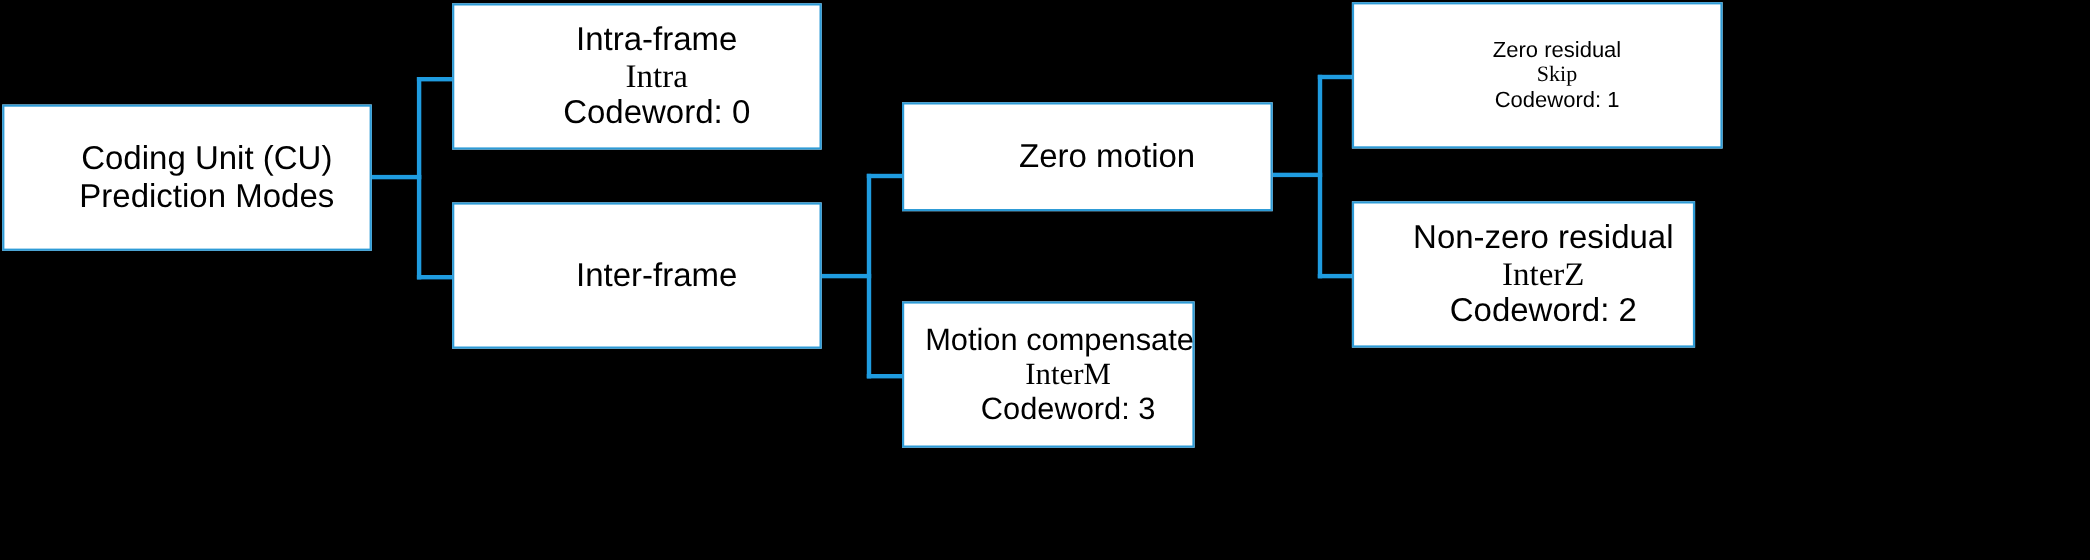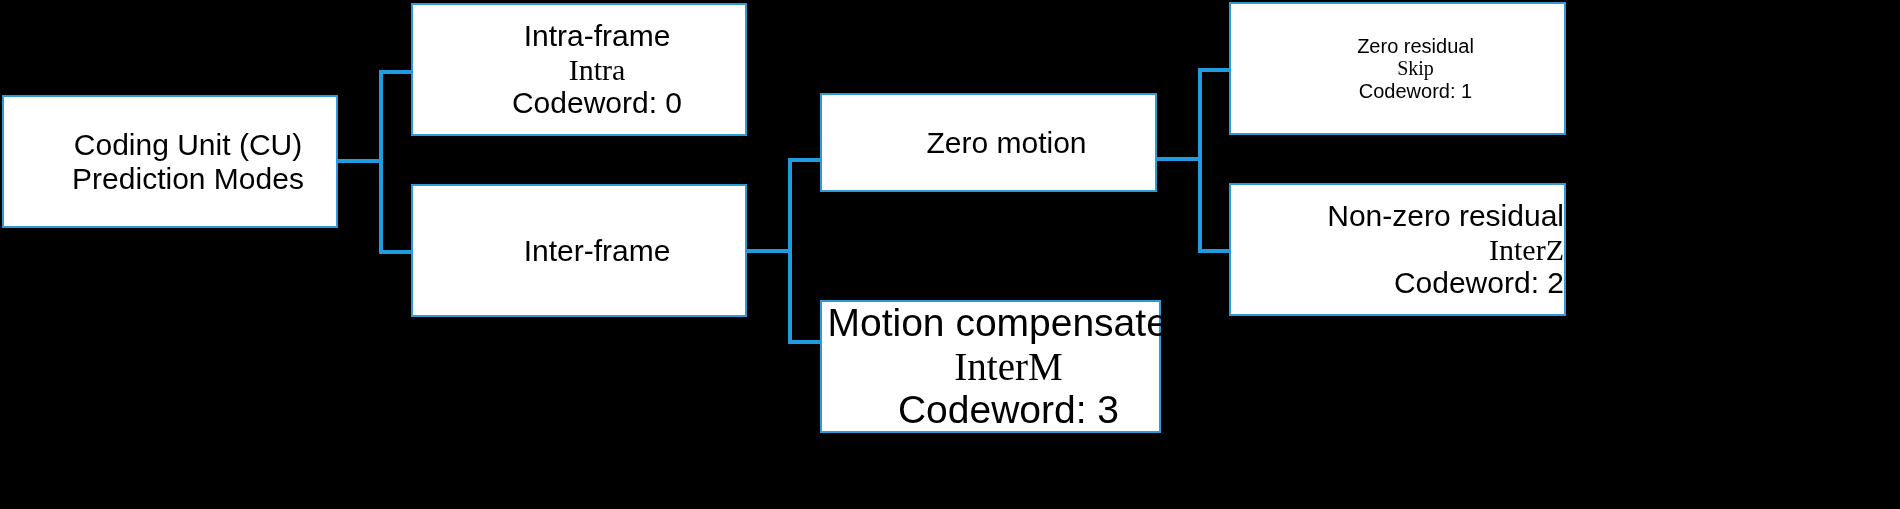--- a/index.html
+++ b/index.html
@@ -30,23 +30,23 @@
   
   .conn{position:absolute;background:#1F9CE0;}
   .h{height:4px;}
   .v{width:4px;}
 
   
   #n-cu    {left:2px;   top:95px;  width:336px; height:133px; font-size:30px;}
   #n-intra {left:411px; top:3px;   width:336px; height:133px; font-size:30px;}
   #n-inter {left:411px; top:184px; width:336px; height:133px; font-size:30px;}
   #n-zero  {left:820px; top:93px;  width:337px; height:99px; font-size:30px;}
-  #n-mc    {left:820px; top:274px; width:341px; height:133px; font-size:39px;margin-top:26px;}
+  #n-mc    {left:820px; top:274px; width:266px; height:133px; font-size:28px;}
   #n-skip  {left:1229px;top:2px;   width:337px; height:133px; font-size:20px;}
-  #n-nz    {left:1229px;top:183px; width:337px; height:133px; font-size:30px;align-items:flex-end;}
+  #n-nz    {left:1229px;top:183px; width:312px; height:133px; font-size:30px;}
 
   
   #c1-stub {left:338px; top:159px; width:45px;  }   
   #c1-vert {left:379px; top:70px;  height:184px;}   
   #c1-top  {left:379px; top:70px;  width:34px;  }   
   #c1-bot  {left:379px; top:250px; width:34px;  }   
 
   
   #c2-stub {left:747px; top:249px; width:45px;  }
   #c2-vert {left:788px; top:158px; height:186px;}

